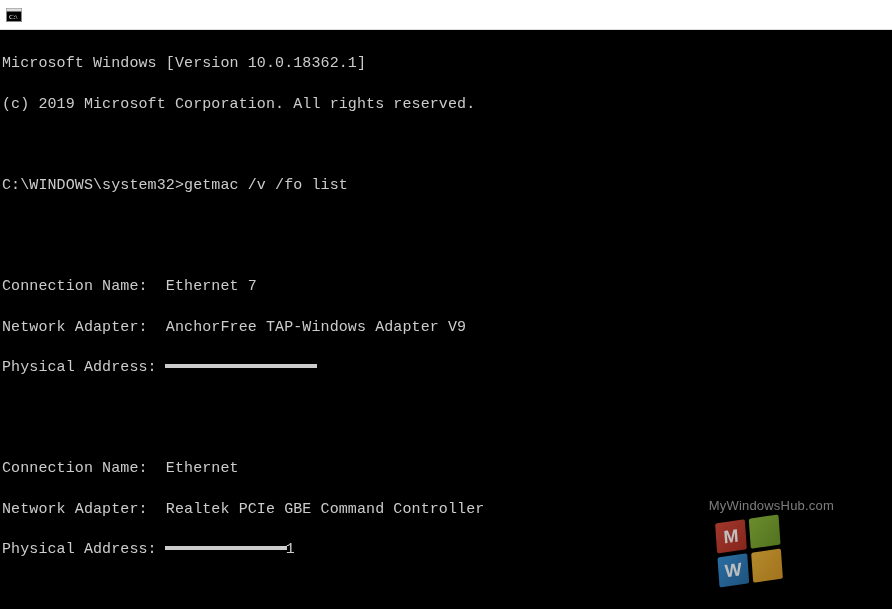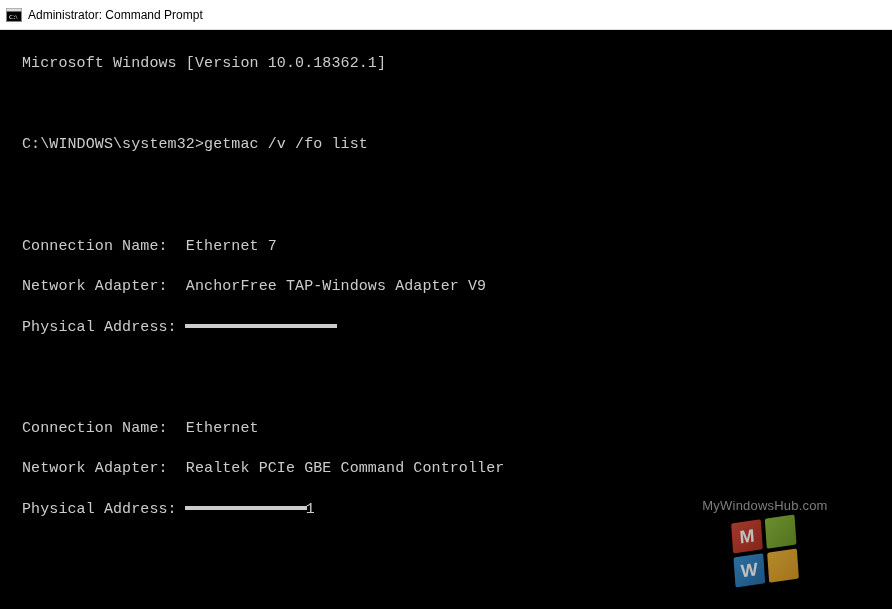--- a/index.html
+++ b/index.html
@@ -31,38 +31,38 @@
   }
   .titlebar .app-icon svg { display:block; }
   .terminal {
     background: #000;
     color: #ccc;
     padding: 4px 2px 2px 2px;
     line-height: 1.35;
     white-space: pre;
     letter-spacing: 0.1px;
   }
-  .line { display: block; margin-left: 20px; }
+  .line { display: block; }
   .redacted {
     display: inline-block;
     vertical-align: middle;
     height: 2px;
     background: #ccc;
     outline: 1px solid #ccc;
     position: relative;
     top: -1px;
   }
   .r1 { width: 150px; }
   .r2 { width: 120px; }
   .watermark {
     position: absolute;
-    right: 42px;
+    right: 58px;
     bottom: 26px;
     width: 170px;
-    text-align: center;
+    text-align: right;
     pointer-events: none;
     font-family: "Segoe UI", Tahoma, sans-serif;
   }
   .watermark .wm-text {
     color: #7d7d7d;
     font-size: 13px;
     margin-bottom: 6px;
     letter-spacing: 0.2px;
   }
   .wm-logo {
@@ -98,25 +98,25 @@
 <body>
 
 <div class="titlebar">
   <span class="app-icon">
     <svg width="16" height="16" viewBox="0 0 16 16">
       <rect x="0.5" y="1.5" width="15" height="13" fill="#000" stroke="#888" stroke-width="1"></rect>
       <rect x="0.5" y="1.5" width="15" height="3" fill="#ddd"></rect>
       <text x="3" y="12" font-size="7" fill="#fff" font-family="Consolas">C:\</text>
     </svg>
   </span>
-  <span>Administrator: Command Prompt</span>
 </div>
 
 <div class="terminal">
 <span class="line">Microsoft Windows [Version 10.0.18362.1]</span>
+<span class="line">(c) 2019 Microsoft Corporation. All rights reserved.</span>
 <span class="line"> </span>
 <span class="line"><span>C:\WINDOWS\system32&gt;</span><span>getmac /v /fo list</span></span>
 <span class="line"> </span>
 
 <span class="line"><span>Connection Name:</span>  <span>Ethernet 7</span></span>
 <span class="line"><span>Network Adapter:</span>  <span>AnchorFree TAP-Windows Adapter V9</span></span>
 <span class="line"><span>Physical Address:</span> <span class="redacted r1"></span><span></span></span>
 <span class="line"> </span>
 
 <span class="line"><span>Connection Name:</span>  <span>Ethernet</span></span>

